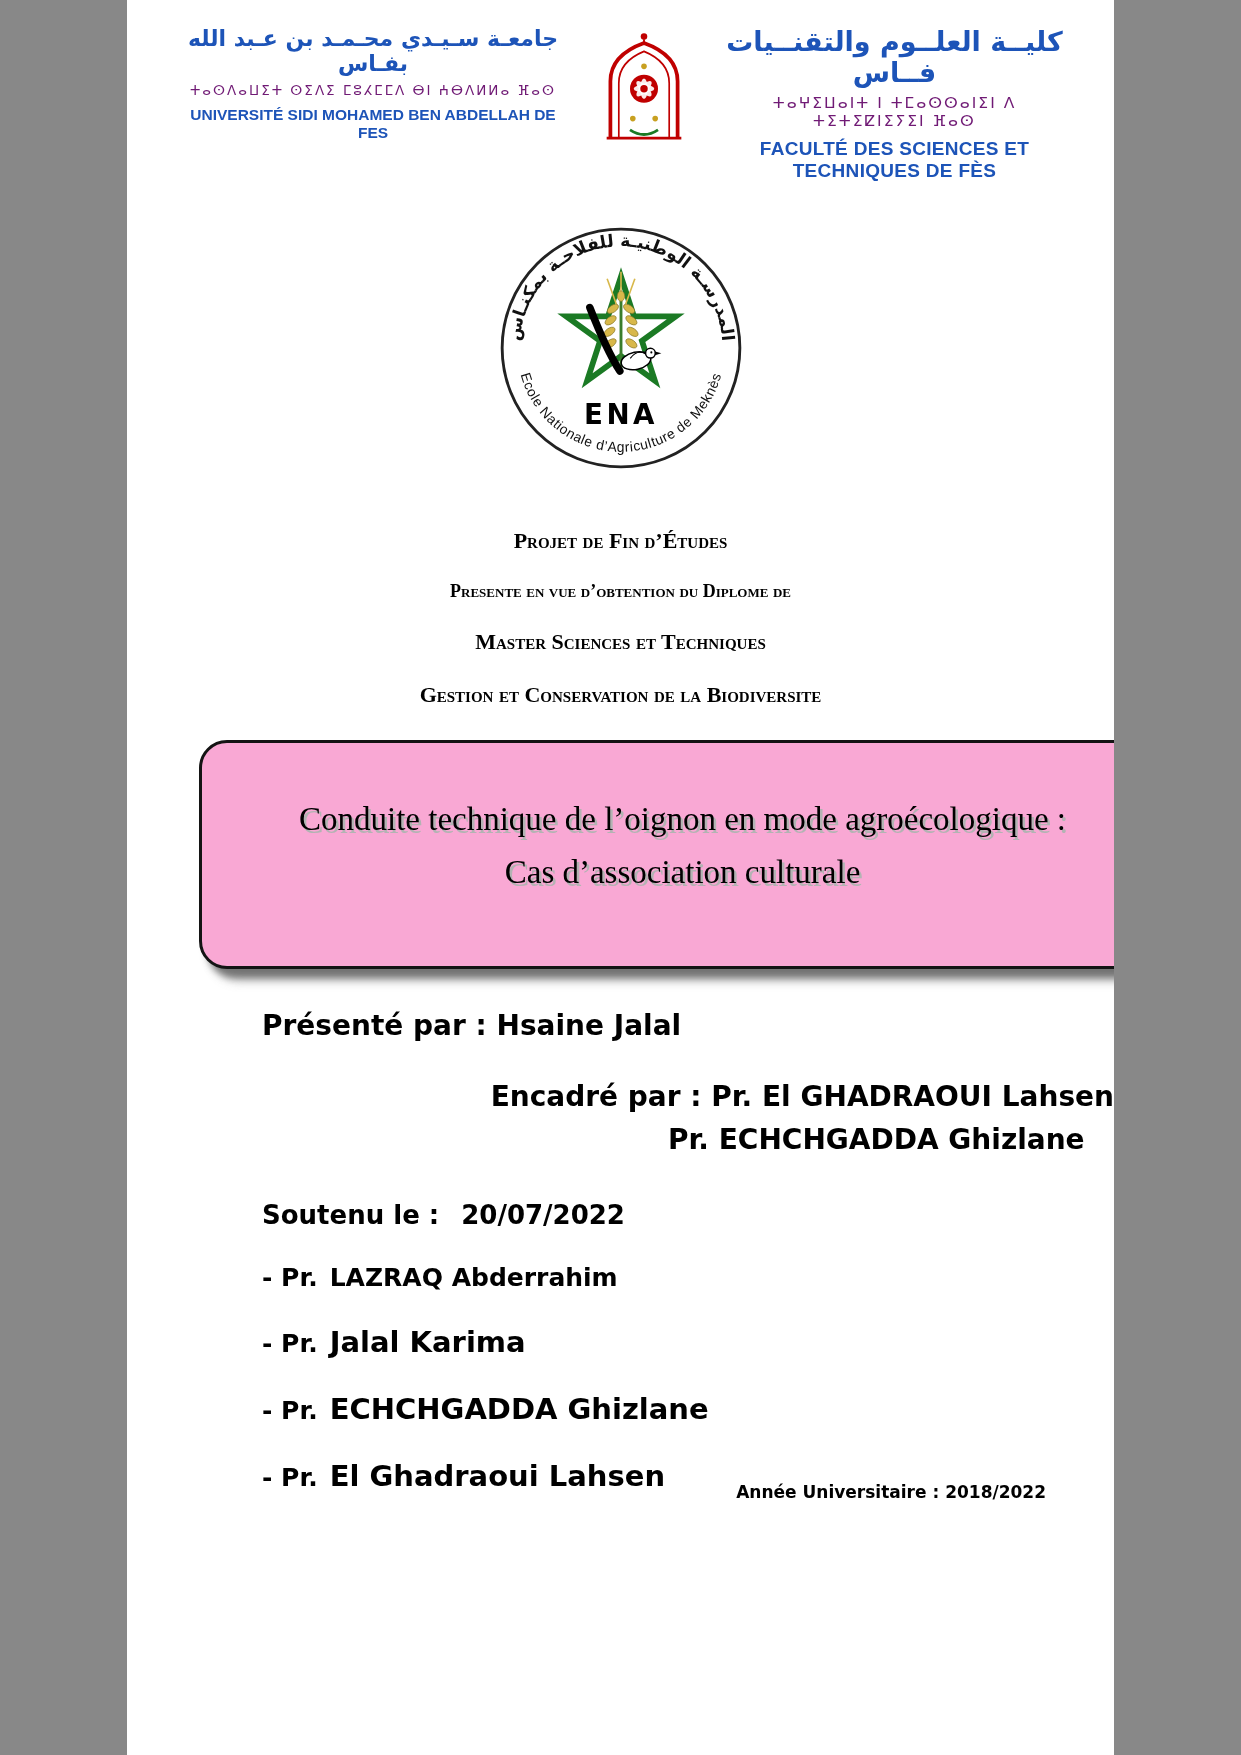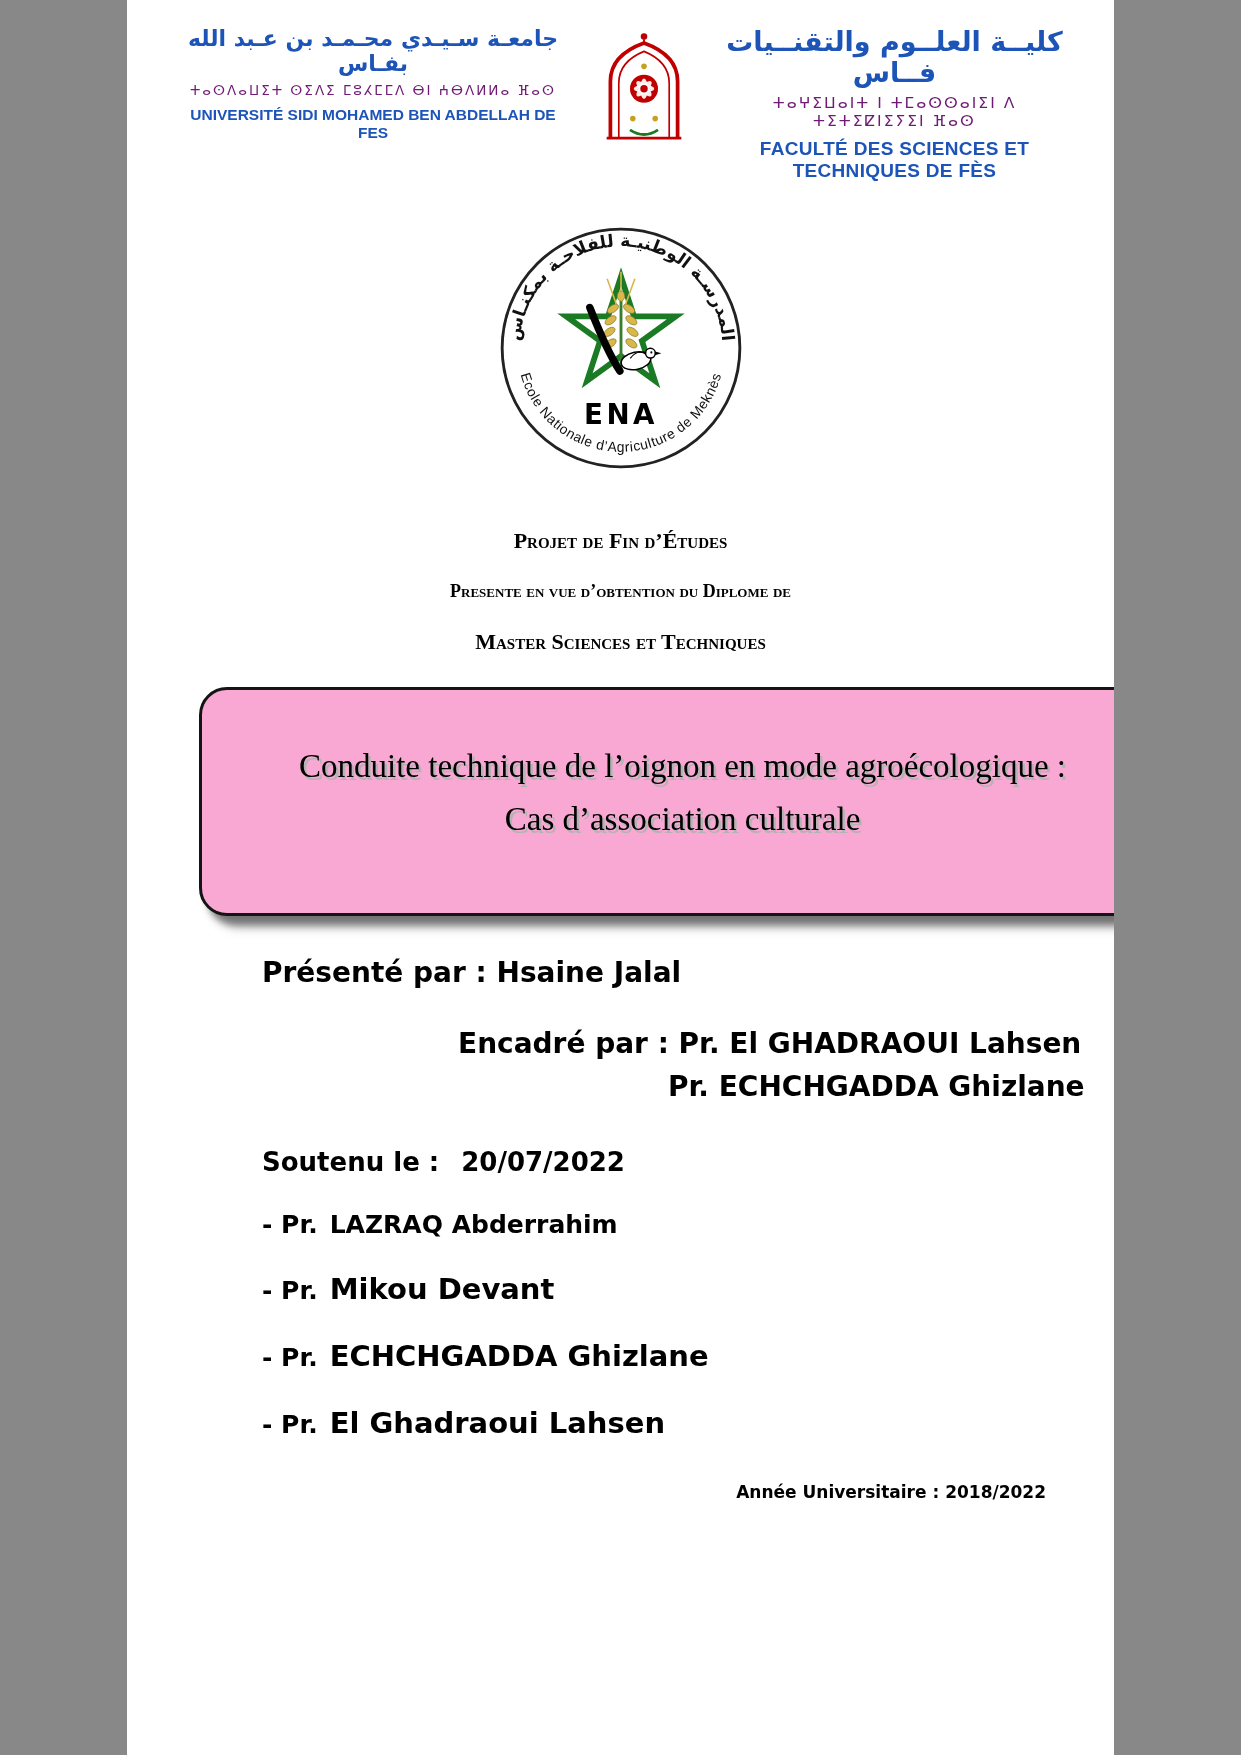--- a/index.html
+++ b/index.html
@@ -42,21 +42,21 @@
     padding:50px 28px 66px;background:#f9a8d4;
   }
   .title-line{
     text-align:center;font-size:33px;color:#000;
     line-height:1.62;
     text-shadow:2.5px 2.5px 0 #b3b3b3;
   }
   
   .info{margin:40px 0 0 135px;font-family:"DejaVu Sans", sans-serif;font-weight:bold;color:#000;}
   .presented{font-size:28px;}
-  .supervised{font-size:28px;margin-top:38px;margin-left:196px;}
+  .supervised{font-size:28px;margin-top:38px;margin-left:196px;text-align:right;}
   .supervisor2{font-size:28px;margin-top:10px;margin-left:406px;}
   .defense{font-size:26px;margin-top:44px;}
   .defense .gap{margin-left:22px;}
   .jury-intro{font-size:26px;margin-top:34px;}
   .jury-item{font-size:25px;margin-top:33px;}
   .jury-item .jn{margin-left:12px;}
   .jury-item:nth-child(n+2) .jn{font-size:29px;}
   
   .footer{
     position:absolute;top:1482px;right:68px;
@@ -148,41 +148,42 @@
       <text font-size="12" fill="#111" class="ena-caption-text" style="letter-spacing:0.5px;">
         <textPath href="#bottomArc" startOffset="50%" text-anchor="middle">Ecole Nationale d’Agriculture de Meknès</textPath>
       </text>
     </svg>
   </div>
 
   <div class="headings">
     <div class="hline l1">Projet de Fin d’Études</div>
     <div class="hline l2">Presente en vue d’obtention du Diplome de</div>
     <div class="hline l3">Master Sciences et Techniques</div>
+    <div class="hline l4">Gestion et Conservation de la Biodiversite</div>
   </div>
 
   <div class="title-box">
     <div class="title-line">Conduite technique de l’oignon en mode agroécologique :</div>
     <div class="title-line">Cas d’association culturale</div>
   </div>
 
   <div class="info">
     <div class="presented">Présenté par : Hsaine Jalal</div>
     <div class="supervised">Encadré par : Pr. El GHADRAOUI Lahsen</div>
     <div class="supervisor2">Pr. ECHCHGADDA Ghizlane</div>
     <div class="defense">
       <span>Soutenu le :</span><span class="gap">20/07/2022</span>
     </div>
 
     <div>
       <div class="jury-item">
         <span class="jp">- Pr.</span><span class="jn">LAZRAQ Abderrahim</span>
       </div>
       <div class="jury-item">
-        <span class="jp">- Pr.</span><span class="jn">Mikou Devant</span>
+        <span class="jp">- Pr.</span><span class="jn">Jalal Karima</span>
       </div>
       <div class="jury-item">
         <span class="jp">- Pr.</span><span class="jn">ECHCHGADDA Ghizlane</span>
       </div>
       <div class="jury-item">
         <span class="jp">- Pr.</span><span class="jn">El Ghadraoui Lahsen</span>
       </div>
     </div>
   </div>
 

